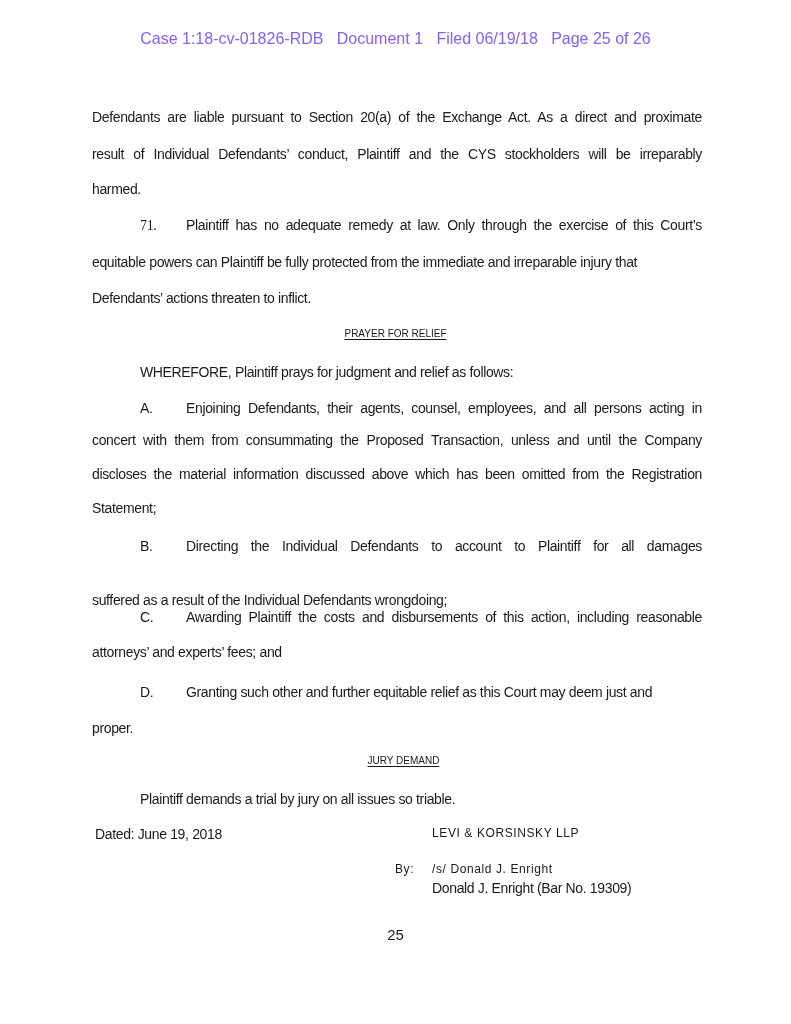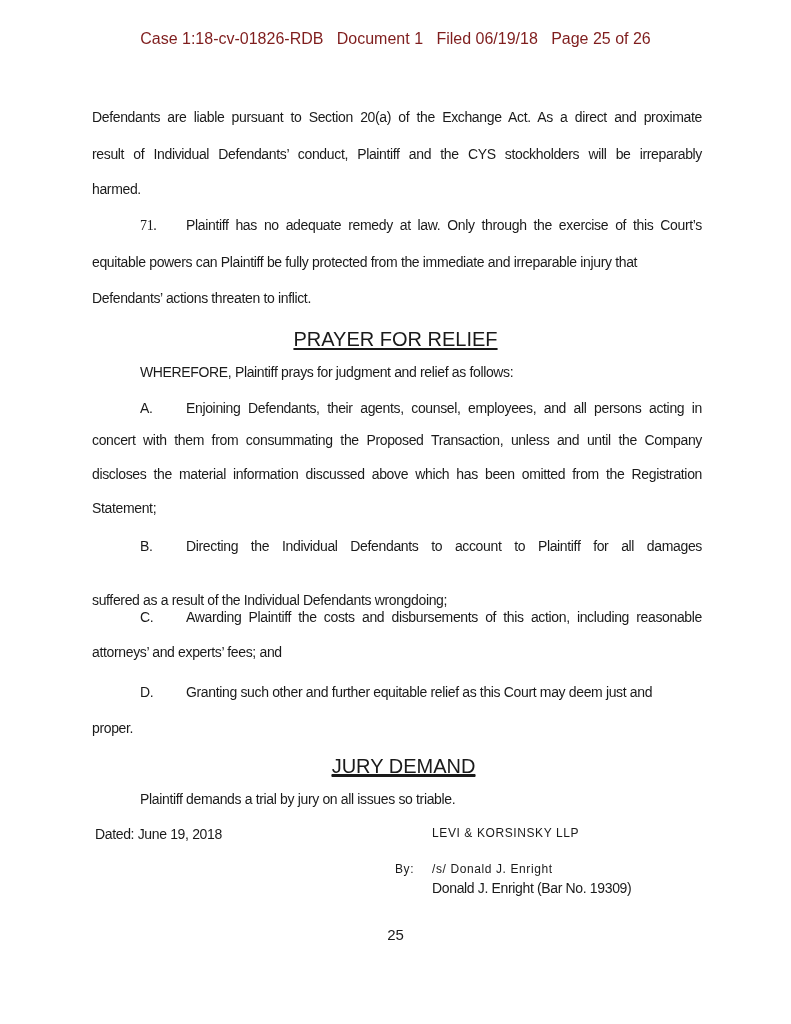--- a/index.html
+++ b/index.html
@@ -1,24 +1,24 @@
 <!DOCTYPE html>
 <html><head>
   <meta charset="utf-8">
   <style>
     html, body { margin: 0; padding: 0; background: #ffffff; }
     body {
       width: 791px; height: 1024px; position: relative; overflow: hidden;
       font-family: "Liberation Sans", sans-serif; color: #1a1a1a;
     }
     .abs { position: absolute; white-space: nowrap; }
-    .header { top: 30px; left: 0; width: 791px; text-align: center; font-size: 16px; color: #7f1d1d; }
+    .header { top: 30px; left: 0; width: 791px; text-align: center; font-size: 16px; color: #8b5cf6; }
     .line { font-size: 14px; letter-spacing: -0.35px; }
     .just { left: 92px; width: 610px; text-align: justify; text-align-last: justify; }
-    .heading { left: 0; width: 791px; text-align: center; font-size: 20px; }
+    .heading { left: 0; width: 791px; text-align: center; font-size: 10px; }
     .heading span { text-decoration: underline; text-underline-offset: 2px; }
     .num { display: inline-block; width: 46px; }
     .sig { font-size: 12px; letter-spacing: 0.6px; }
     .sig-line { text-underline-offset: 2px; }
     .pageno { top: 926px; left: 0; width: 791px; text-align: center; font-size: 15px; }
   </style>
 </head>
 <body>
 
 <div class="abs header">
@@ -56,21 +56,21 @@
 <div class="abs line" style="top:609px; left:140px; width:562px; text-align:justify; text-align-last:justify;">
   <span class="num">C.</span><span>Awarding Plaintiff the costs and disbursements of this action, including reasonable</span>
 </div>
 <div class="abs line" style="top:644px; left:92px">attorneys’ and experts’ fees; and</div>
 
 <div class="abs line" style="top:684px; left:140px">
   <span class="num">D.</span><span>Granting such other and further equitable relief as this Court may deem just and</span>
 </div>
 <div class="abs line" style="top:720px; left:92px">proper.</div>
 
-<div class="abs heading" style="top:755px; padding-left:16px; box-sizing:border-box;text-decoration:underline;"><span>JURY DEMAND</span></div>
+<div class="abs heading" style="top:755px; padding-left:16px; box-sizing:border-box;"><span>JURY DEMAND</span></div>
 <div class="abs line" style="top:791px; left:140px">Plaintiff demands a trial by jury on all issues so triable.</div>
 
 <div class="abs line" style="top:826px; left:95px">Dated: June 19, 2018</div>
 <div class="abs sig" style="top:826px; left:432px">LEVI &amp; KORSINSKY LLP</div>
 <div class="abs sig" style="top:862px; left:395px">By:</div>
 <div class="abs sig sig-line" style="top:862px; left:429px; padding-left:3px;">/s/ Donald J. Enright</div>
 <div class="abs line" style="top:880px; left:432px">Donald J. Enright (Bar No. 19309)</div>
 
 <div class="abs pageno">25</div>
 

